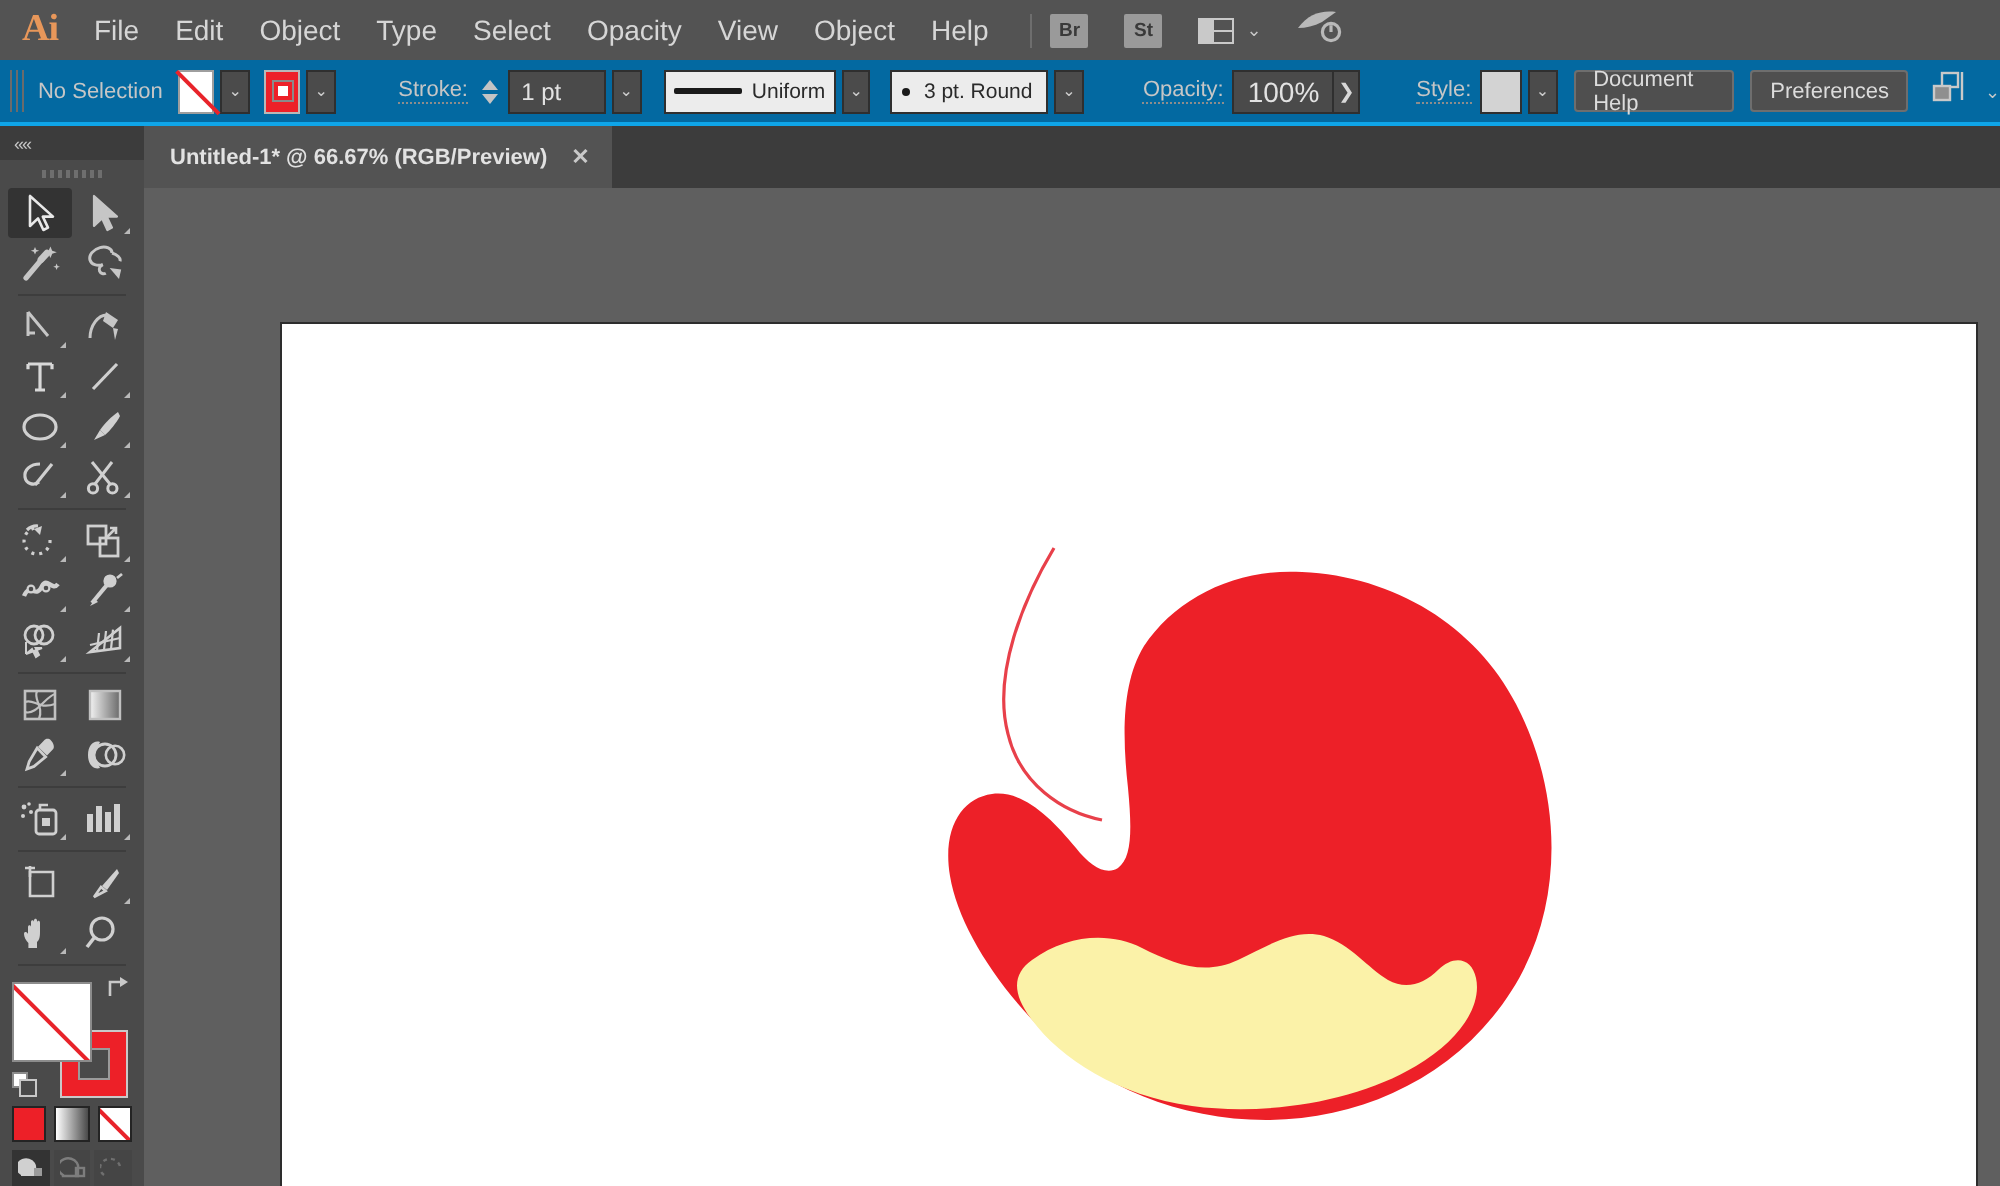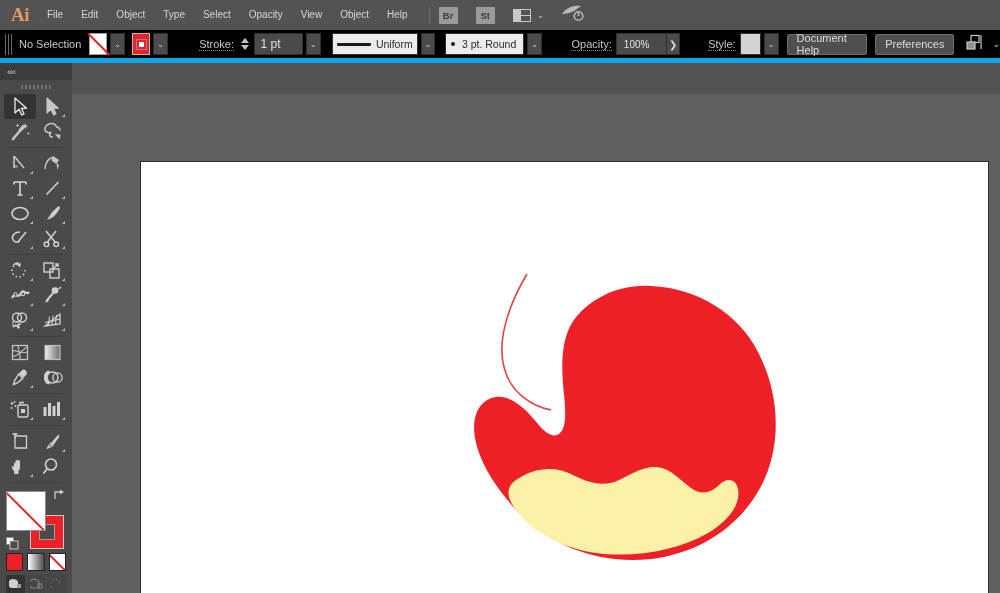--- a/index.html
+++ b/index.html
@@ -20,21 +20,21 @@
     display:flex; align-items:center;
   }
   .ai-logo {
     width:38px; text-align:center;
     color:#E8975A; font-size:19px; font-weight:bold;
     font-family:"Liberation Serif", serif;
     letter-spacing:-0.5px;
     padding-left:2px;
   }
   .menu-item {
-    color:#D6D6D6; font-size:10px;
+    color:#D6D6D6; font-size:14px;
     padding:5px 9px 6px 9px;
     white-space:nowrap; cursor:default;
   }
   .menu-sep {
     width:1px; height:17px; background:#6E6E6E;
     margin:0 9px 0 12px;
   }
   .sq-btn {
     width:19px; height:17px;
     background:#9A9A9A; color:#3A3A3A;
@@ -51,23 +51,23 @@
   }
   .ws-icon .wsL { width:6px; background:#C9C9C9; }
   .ws-icon .wsR { flex:1; border-left:1.5px solid #C9C9C9;
                   background:linear-gradient(#535353 0 45%, #C9C9C9 45% 55%, #535353 55% 100%); }
   .chev { color:#C9C9C9; font-size:9px; margin-left:6px; }
   .help-ico { margin-right:6px; cursor:pointer; }
 
   
   .ctrlbar {
     position:absolute; left:0; top:30px; width:1000px; height:33px;
-    background:#000000;
+    background:#0369a1;
     display:flex; align-items:center;
-    border-bottom:5px solid #0ea5e9;
+    border-bottom:2px solid #0ea5e9;
   }
   .grip {
     width:10px; height:21px; margin:0 6px 0 5px;
     background:repeating-linear-gradient(to right,#6B6B6B 0 1px,transparent 1px 3px);
   }
   .sel-label { color:#C6C6C6; font-size:11px; width:88px; }
   .swatch-none {
     width:22px; height:22px; background:#FFF;
     border:1px solid #9E9E9E; position:relative; cursor:pointer;
   }
@@ -113,21 +113,21 @@
   }
   .prof-line { width:40px; height:3px; background:#1A1A1A; border-radius:1px; }
   .brush-box {
     width:96px; height:22px; background:#ECECEC; border:1px solid #2F2F2F;
     display:flex; align-items:center; gap:5px; padding:0 5px;
     font-size:10.5px; color:#2A2A2A; cursor:pointer;
   }
   .brush-dot { width:4px; height:4px; background:#1A1A1A; border-radius:50%; }
   .op-field {
     width:62px; height:22px; background:#4A4A4A; border:1px solid #2F2F2F;
-    color:#E2E2E2; font-size:10px; display:flex; align-items:center;
+    color:#E2E2E2; font-size:14px; display:flex; align-items:center;
     padding-left:7px; cursor:text;
   }
   .arrow-btn {
     width:16px; height:22px; background:#4A4A4A; border:1px solid #2F2F2F;
     border-left:none; color:#D8D8D8; font-size:10px;
     display:flex; align-items:center; justify-content:center; cursor:pointer;
   }
   .style-sw {
     width:26px; height:22px; background:#D3D3D3;
     border:1px solid #2F2F2F; cursor:pointer;
@@ -341,20 +341,27 @@
     <div class="align-ico">
       <svg width="19" height="17" viewBox="0 0 19 17">
         <rect x="5" y="1.5" width="8" height="7" fill="none" stroke="#C9C9C9" stroke-width="1.2"></rect>
         <rect x="1" y="8" width="8" height="7" fill="#8F8F8F" stroke="#C9C9C9" stroke-width="1.2"></rect>
         <path d="M15 1 L15 15" stroke="#C9C9C9" stroke-width="1.2"></path>
       </svg>
     </div>
     <span class="chev" style="margin-left:7px">⌄</span>
   </div>
 
+  <div class="tabbar">
+    <div class="tabbar-left"></div>
+    <div class="doc-tab">
+      <span class="t">Untitled-1* @ 66.67% (RGB/Preview)</span>
+      <span class="x">✕</span>
+    </div>
+  </div>
 
   <div class="toolpanel">
 
     <div class="tp-head">
       <span>««</span>
     </div>
     <div class="tp-grip">
         <i></i>
       </div>
 

